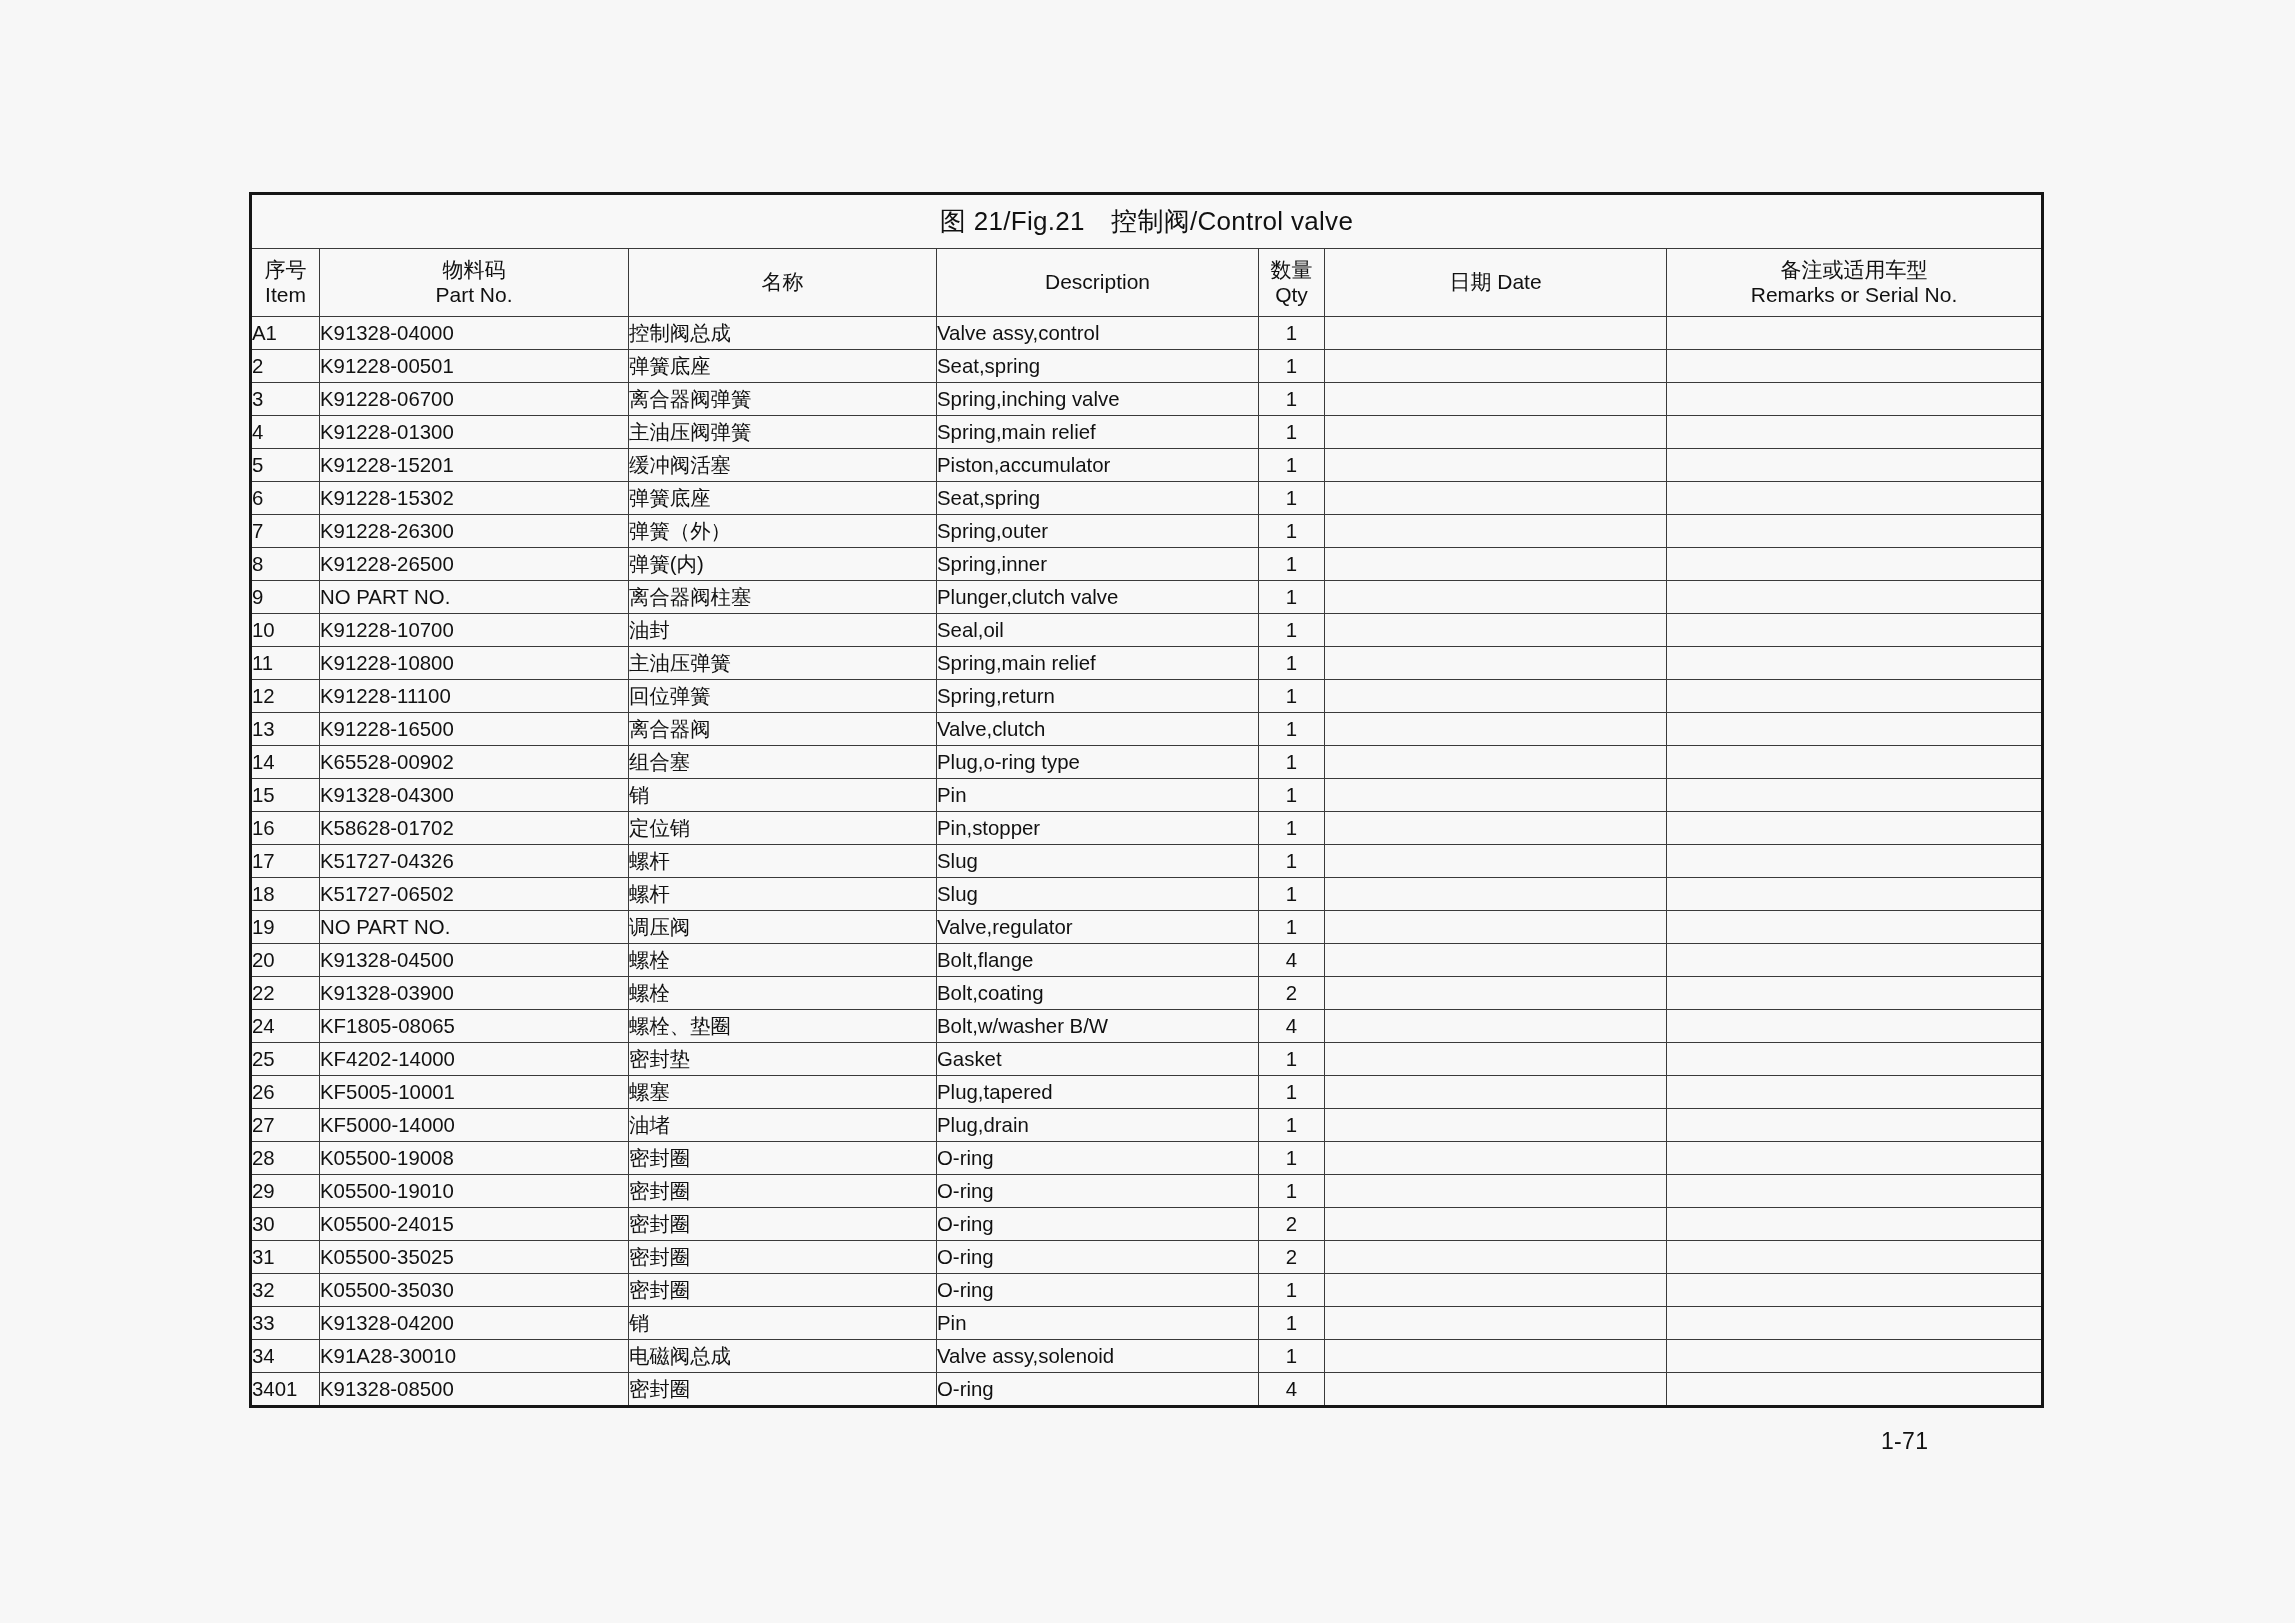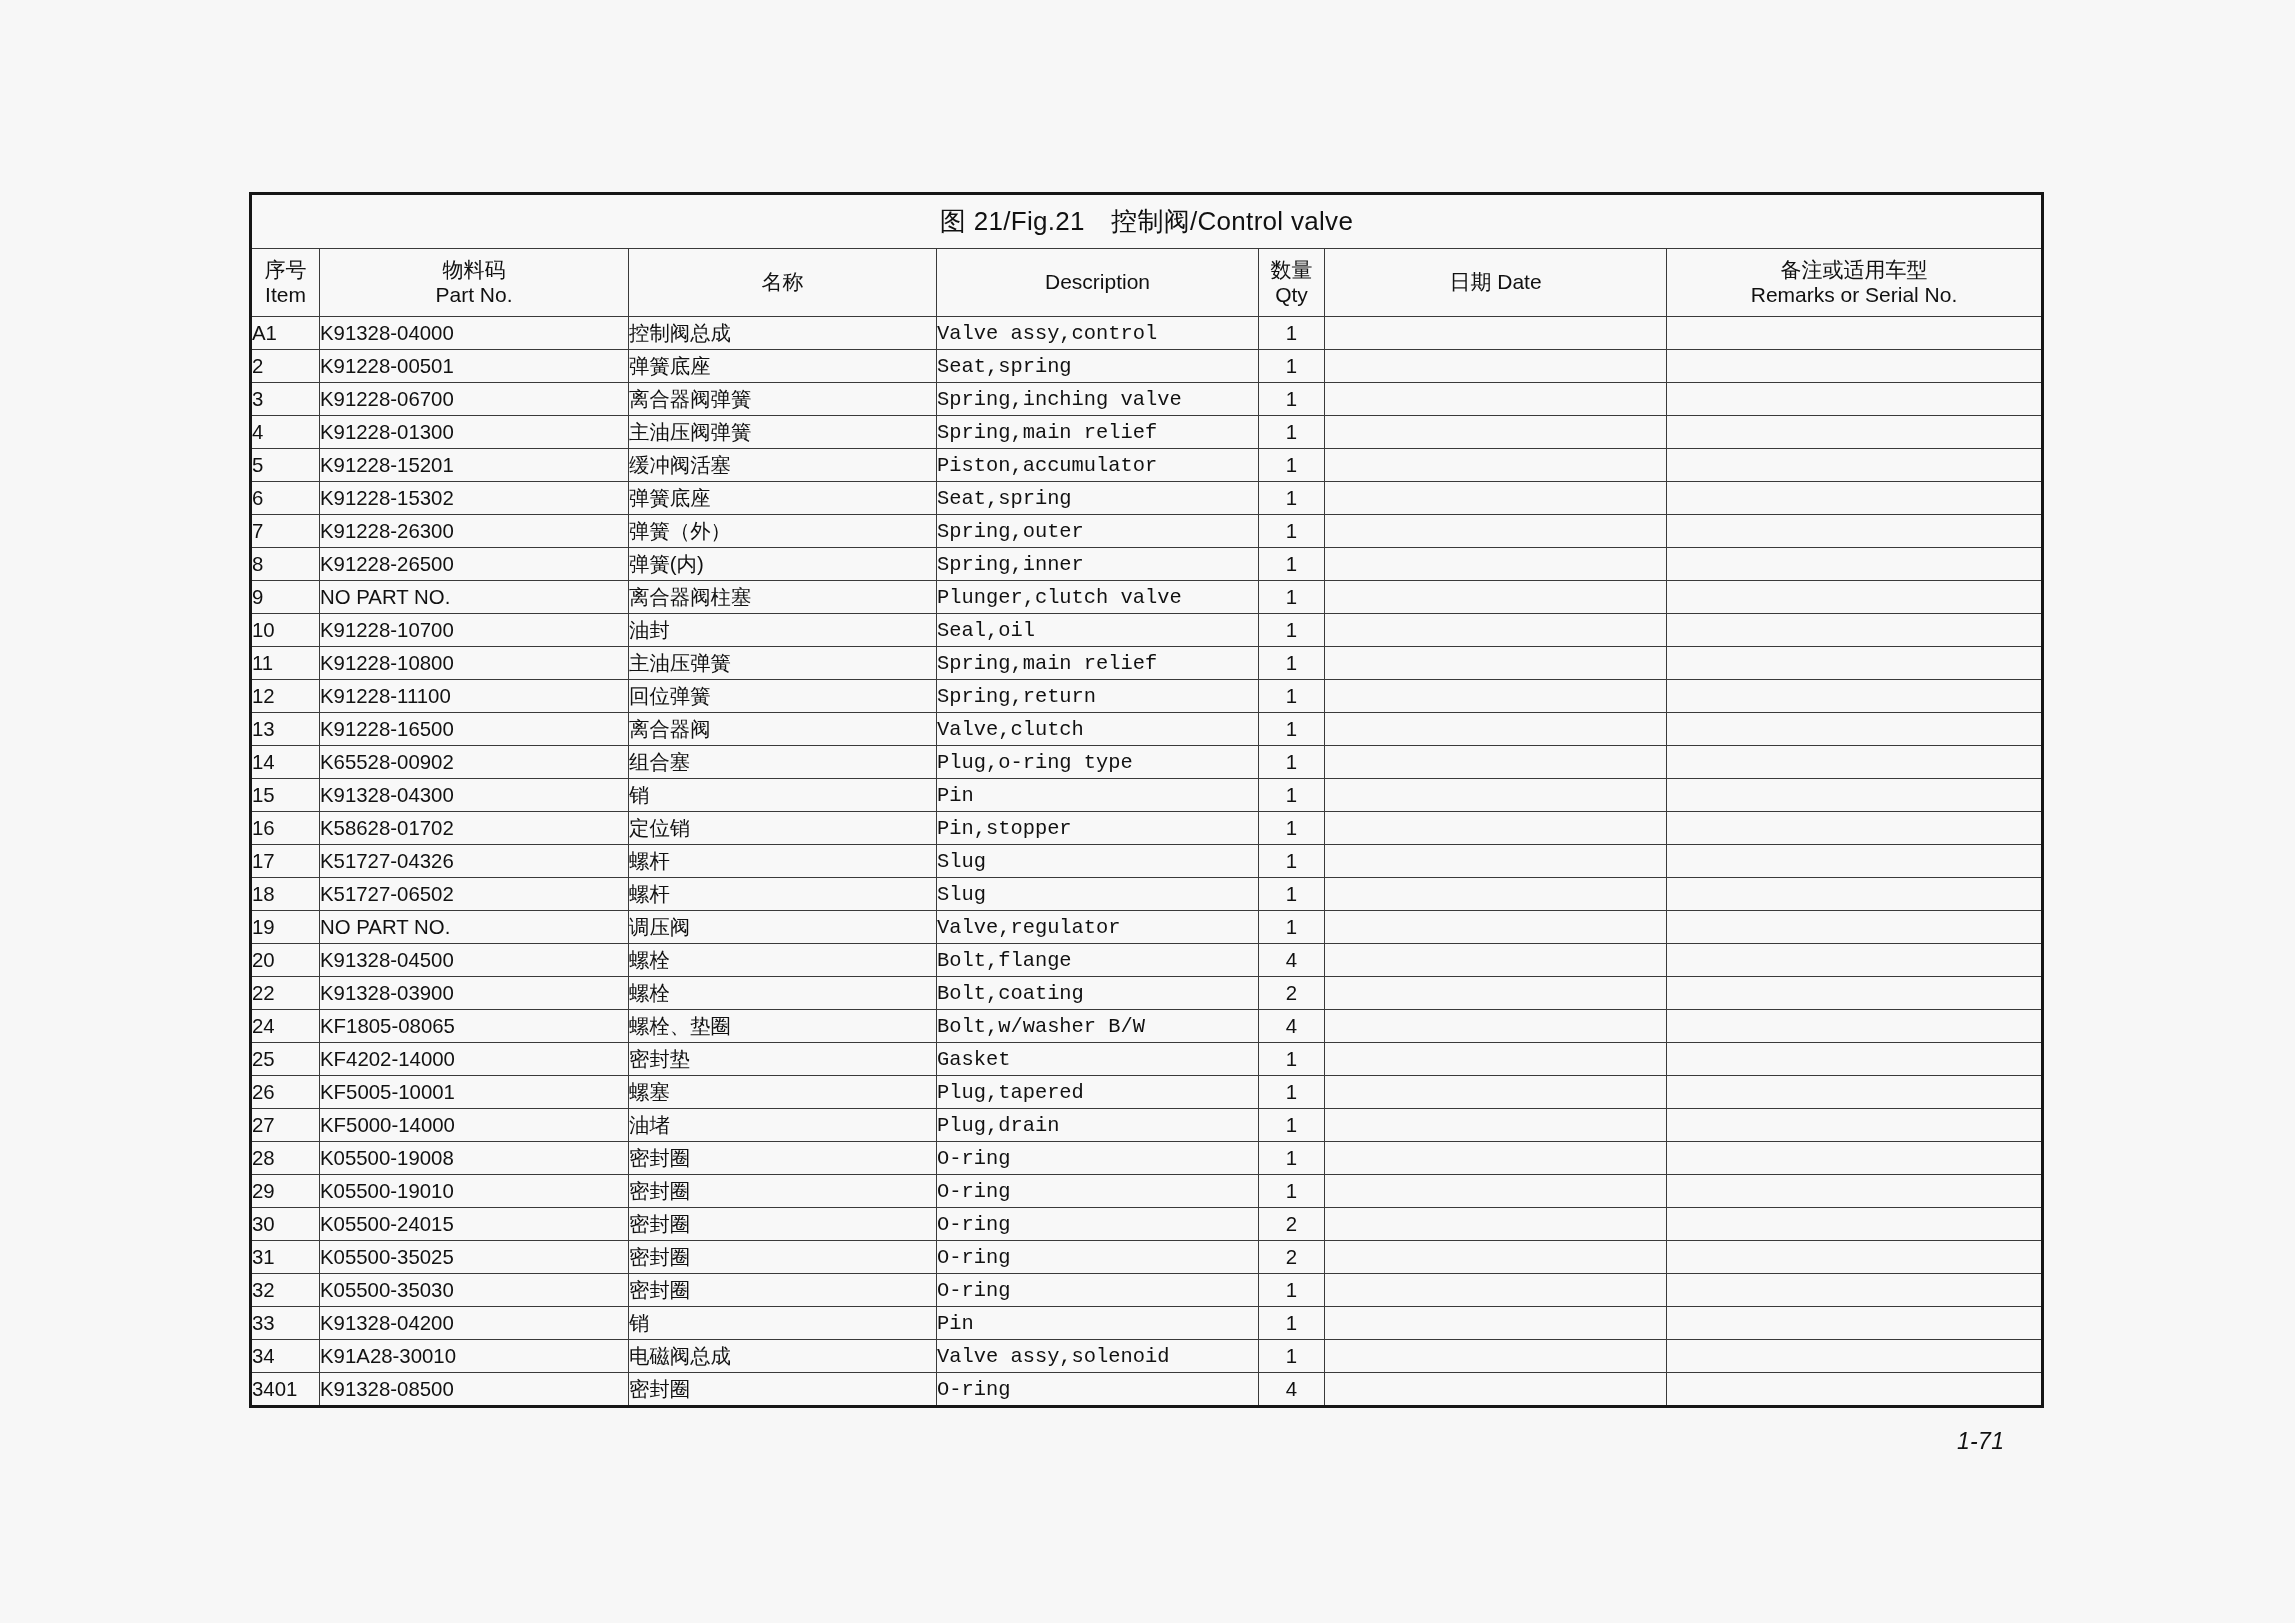--- a/index.html
+++ b/index.html
@@ -98,38 +98,36 @@
     text-align: left;
     font-size: 20.4px;
     padding-left: 11px;
     white-space: nowrap;
   }
   .c-desc {
     text-align: left;
     font-size: 20.4px;
     padding-left: 11px;
     white-space: nowrap;
-    font-family: Liberation Mono, monospace;
   }
   .c-qty {
     text-align: center;
     font-size: 20.4px;
   }
   .c-date { }
   .c-remarks { }
 
   
   #page-number {
     position: absolute;
-    left: 1957px;
+    left: 1881px;
     top: 1428px;
     font-size: 23px;
     color: #111;
     letter-spacing: 0.3px;
-    font-style: italic;
   }
 </style>
 </head>
 <body>
 
 <div id="page">
 
   <table id="catalog-table">
     <colgroup>
       <col style="width:69px">

